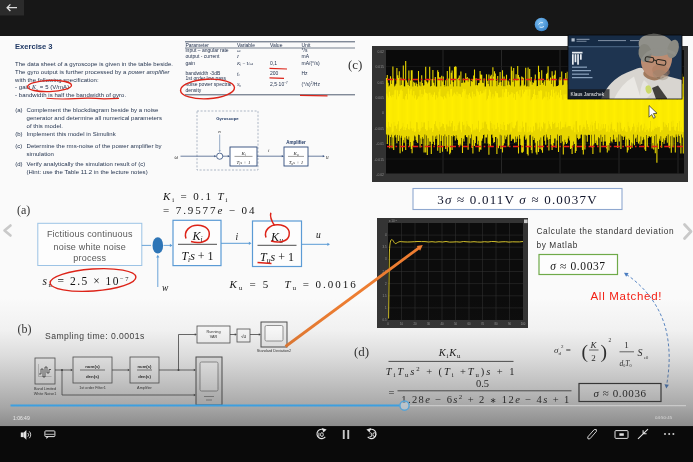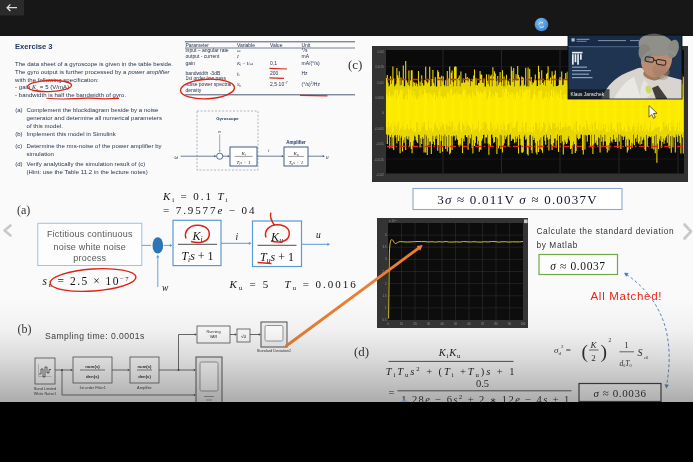--- a/index.html
+++ b/index.html
@@ -1,15 +1,15 @@
 <!DOCTYPE html>
 <html><head><meta charset="utf-8">
 <style>
 html,body{margin:0;padding:0;background:#000;}
-#stage{position:relative;width:693px;height:402px;overflow:hidden;background:#4d7c0f;}
+#stage{position:relative;width:693px;height:462px;overflow:hidden;background:#4d7c0f;}
 </style></head>
 <body>
 <div id="stage">
 <svg width="693" height="462" viewBox="0 0 693 462">
 <rect x="0" y="0" width="693" height="462" fill="#0b0b0b"></rect>
 <rect x="0" y="36" width="693" height="390" fill="#fafafa"></rect>
 <text x="15" y="48.5" font-family="Liberation Sans, sans-serif" font-size="7.6" font-weight="bold" fill="#1f3864">Exercise 3</text>
 <text x="15" y="66.2" font-family="Liberation Sans, sans-serif" font-size="6" letter-spacing="0.05" fill="#24344f">The data sheet of a gyroscope is given in the table beside.</text>
 <text x="15" y="81.6" font-family="Liberation Sans, sans-serif" font-size="6" letter-spacing="0.05" fill="#24344f">with the following specification:</text>
 <text x="15" y="97.0" font-family="Liberation Sans, sans-serif" font-size="6" letter-spacing="0.05" fill="#24344f">- bandwidth is half the bandwidth of gyro.</text>

